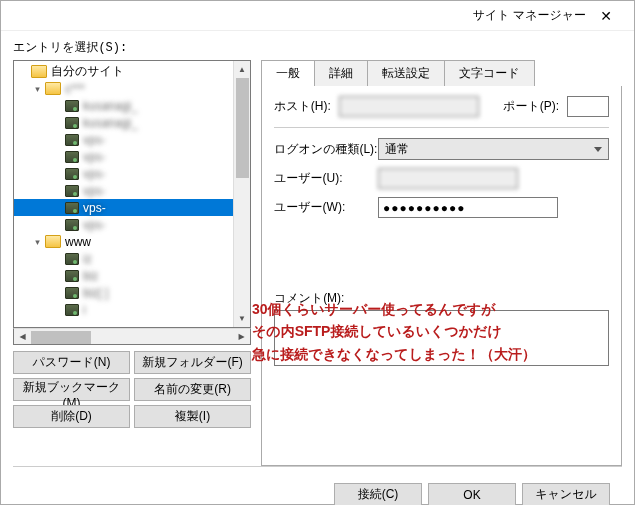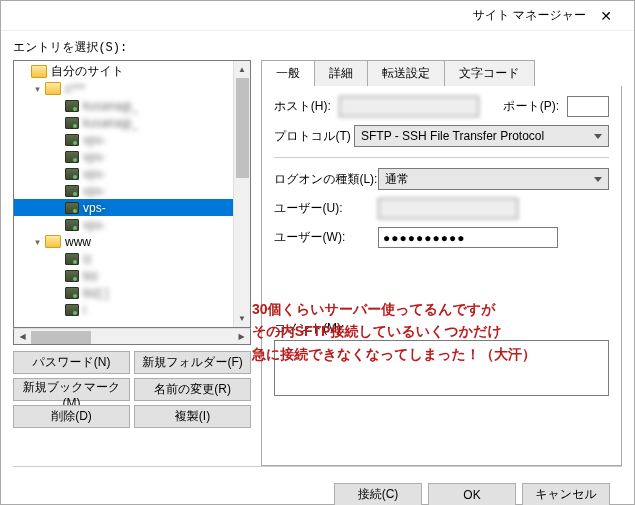--- a/index.html
+++ b/index.html
@@ -180,26 +180,20 @@
           <div class="tab">文字コード</div>
         </div>
         <div class="tab-body">
           <div class="form-row">
             <label>ホスト(H):</label>
             <input class="field host-field blur-box" value="" style="">
             <div class="spacer"></div>
             <label>ポート(P):</label>
             <input class="field port-field" value="" style="">
           </div>
-          <div class="form-row proto-row">
-            <label style="width:72px">プロトコル(T)</label>
-            <div class="select">
-                <span>SFTP - SSH File Transfer Protocol</span>
-              </div>
-          </div>
           <div class="hr"></div>
           <div class="form-row">
             <label style="width:96px">ログオンの種類(L):</label>
             <div class="select">
                 <span>通常</span>
               </div>
           </div>
           <div class="form-row">
             <label style="width:96px">ユーザー(U):</label>
             <input class="field blur-box" style="width: 140px;" value="">

